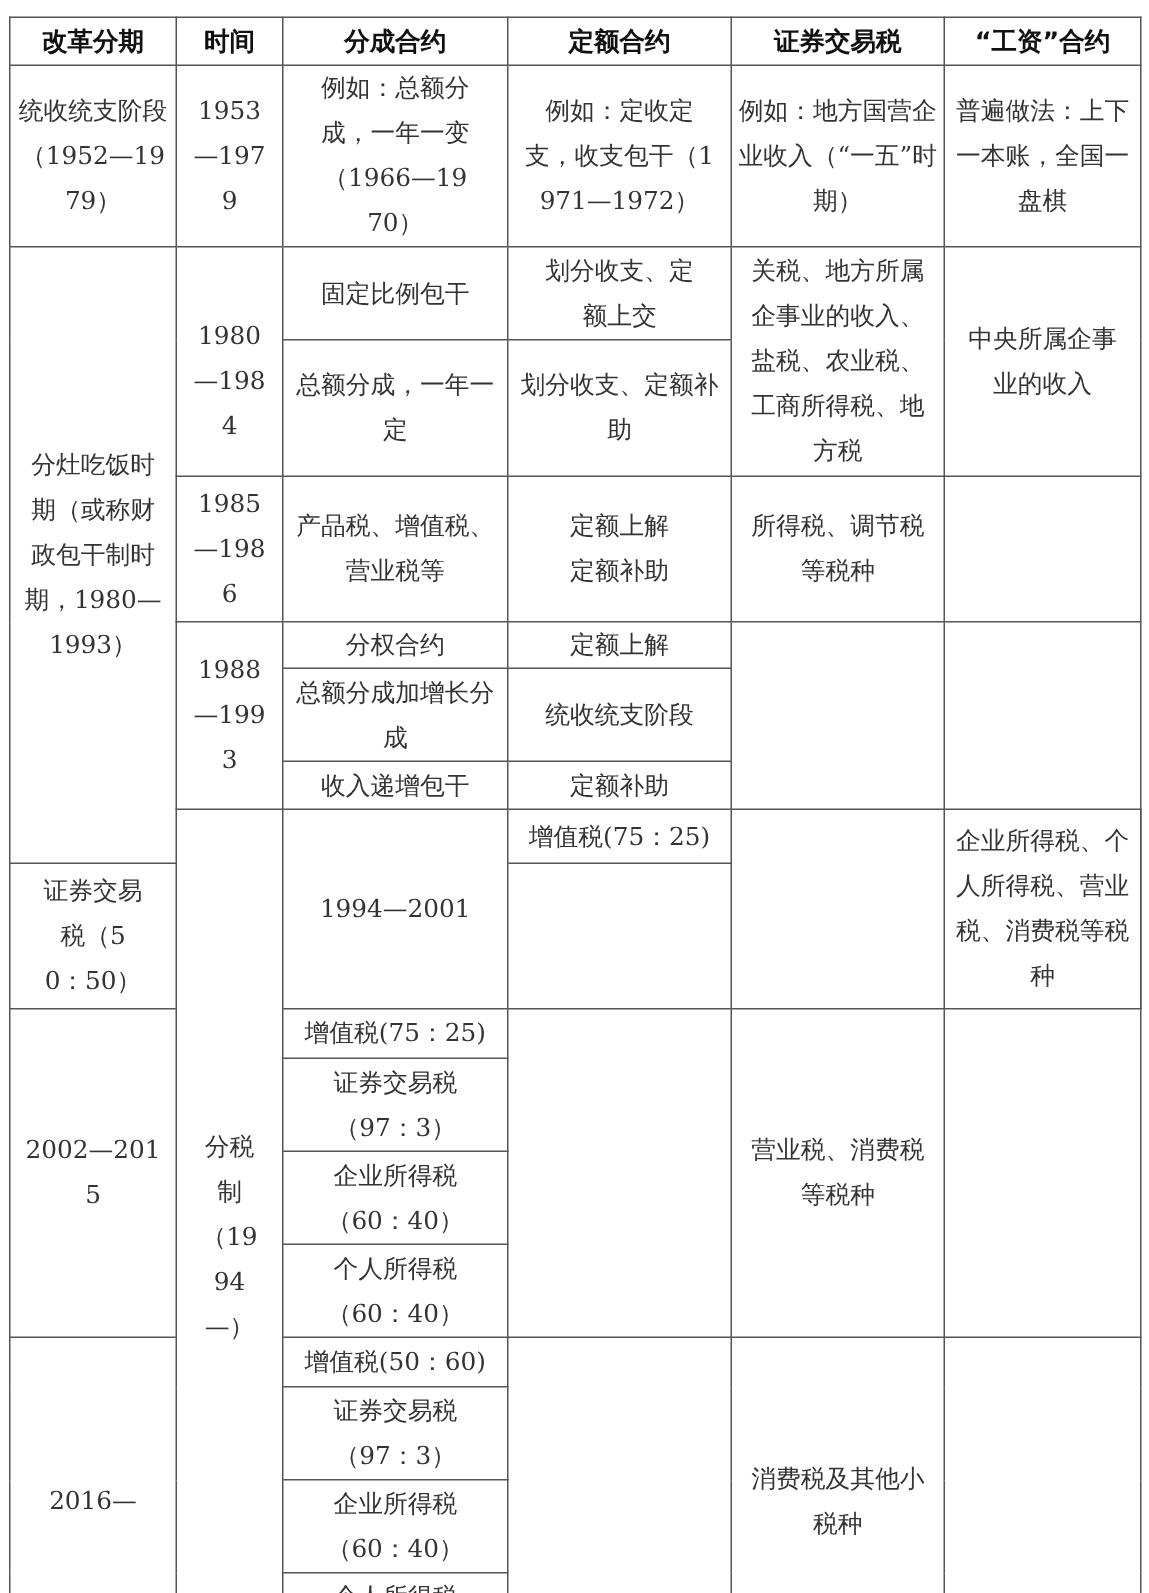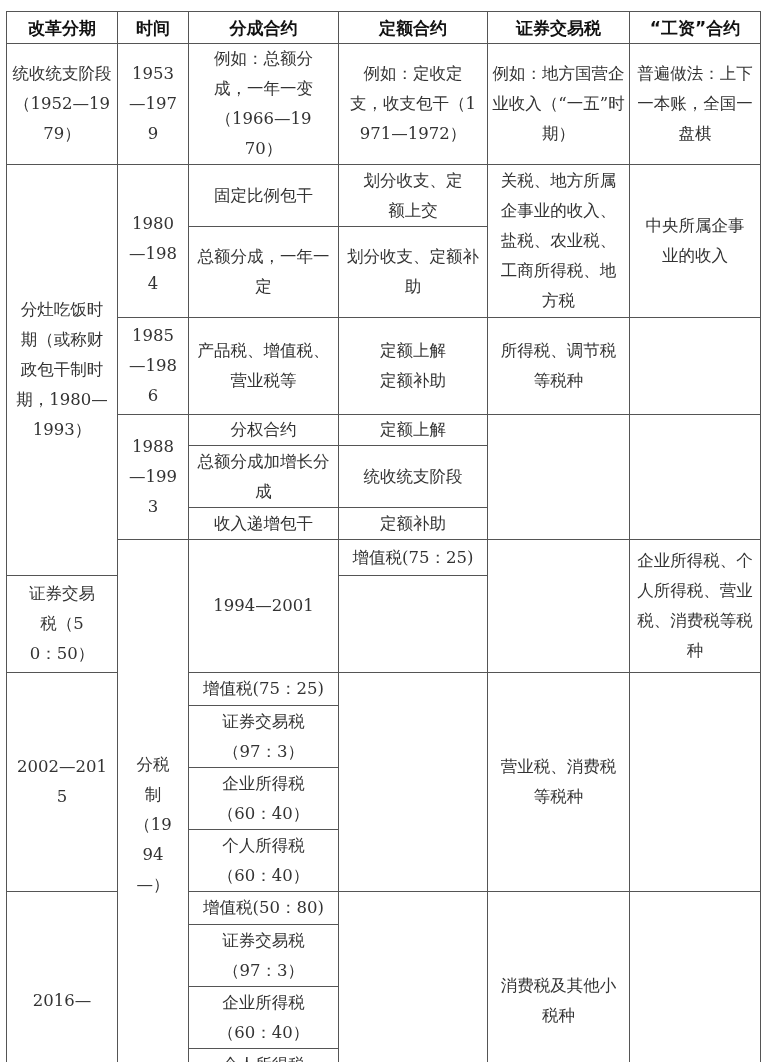--- a/index.html
+++ b/index.html
@@ -105,21 +105,21 @@
   </tr>
   <tr style="height:62px">
     <td style="padding:0 20px">企业所得税（60：40）</td>
   </tr>
   <tr style="height:62px">
     <td style="padding:0 20px">个人所得税（60：40）</td>
   </tr>
 
   <tr style="height:33px">
     <td rowspan="4" style="padding:0 4px">2016—</td>
-    <td>增值税(50：80)</td>
+    <td>增值税(50：60)</td>
     <td rowspan="4"></td>
     <td rowspan="4" style="padding:0 10px">消费税及其他小税种</td>
     <td rowspan="4"></td>
   </tr>
   <tr style="height:62px">
     <td style="padding:0 20px">证券交易税（97：3）</td>
   </tr>
   <tr style="height:62px">
     <td style="padding:0 20px">企业所得税（60：40）</td>
   </tr>

